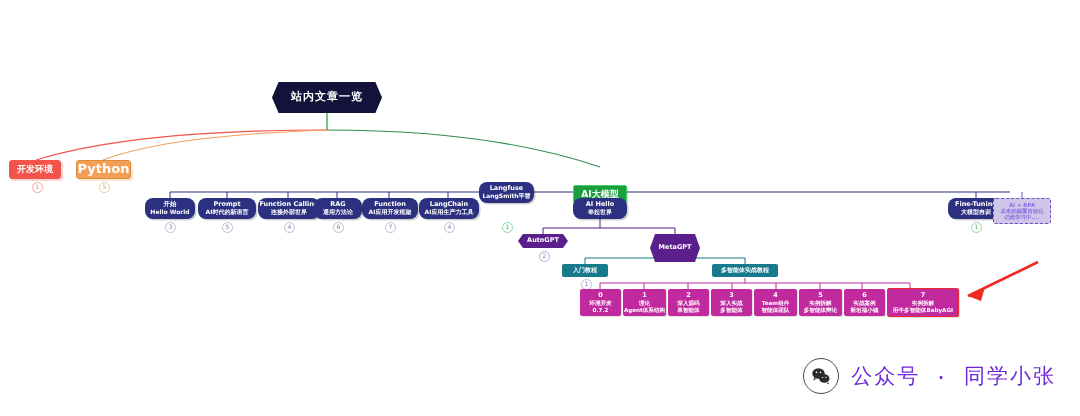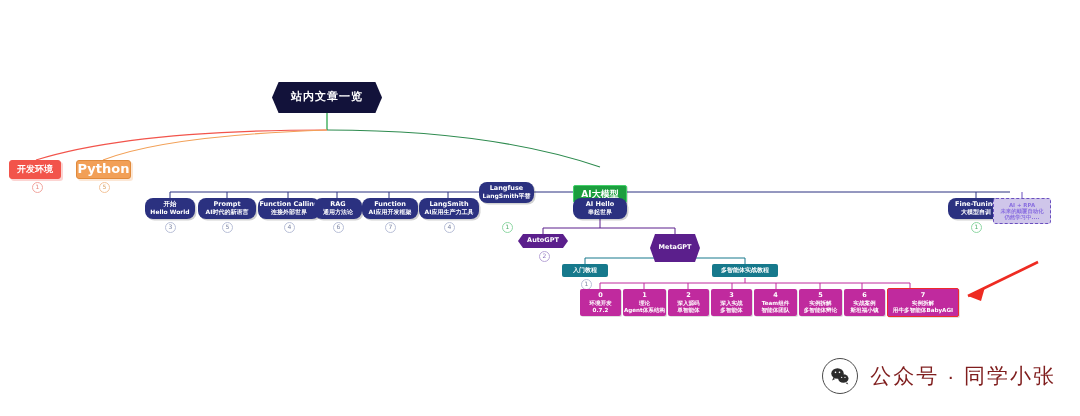--- a/index.html
+++ b/index.html
@@ -48,22 +48,22 @@
          font-size:6px;line-height:7px;text-align:center;}
   .badge.red{border-color:#f2a69f;color:#e8857c;}
   .badge.org{border-color:#f3c49a;color:#dba265;}
   .badge.grn{border-color:#8fd8a4;color:#4fae6a;}
   .badge.pur{border-color:#b9a6d8;color:#8e74bf;}
 
   
   .wx{position:absolute;right:24px;bottom:22px;display:flex;align-items:center;gap:12px;}
   .wx-logo{width:34px;height:34px;border-radius:50%;border:1.5px solid #4b4b4b;
            display:flex;align-items:center;justify-content:center;}
-  .wx-text{font-size:21px;color:#7f1d1d;letter-spacing:2px;
-           font-family:Liberation Sans, sans-serif;}
+  .wx-text{font-size:21px;color:#6d28d9;letter-spacing:2px;
+           font-family:Liberation Mono, monospace;}
 </style>
 </head>
 <body>
 
 <div id="stage">
 
   <svg id="edges" viewBox="0 0 1080 416">
 
     <path d="M327,113 L327,130" stroke="#1b9e3e" stroke-width="1.2" fill="none"></path>
 
@@ -156,21 +156,21 @@
   </div>
   <div class="badge" style="left:333px;top:222px;">6</div>
 
   <div class="node navy" style="left:362px;top:198px;width:56px;height:21px;">
     <span class="nlabel l1">Function</span>
     <span class="nlabel l2">AI应用开发框架</span>
   </div>
   <div class="badge" style="left:385px;top:222px;">7</div>
 
   <div class="node navy" style="left:419px;top:198px;width:60px;height:21px;">
-    <span class="nlabel l1">LangSmith</span>
+    <span class="nlabel l1">LangChain</span>
     <span class="nlabel l2">AI应用生产力工具</span>
   </div>
   <div class="badge" style="left:444px;top:222px;">4</div>
 
   <div class="node navy" style="left:479px;top:182px;width:55px;height:21px;align-items:center;">
     <span class="nlabel l1">Langfuse</span>
     <span class="nlabel l2">LangSmith平替</span>
   </div>
   <div class="badge grn" style="left:502px;top:222px;">1</div>
 

